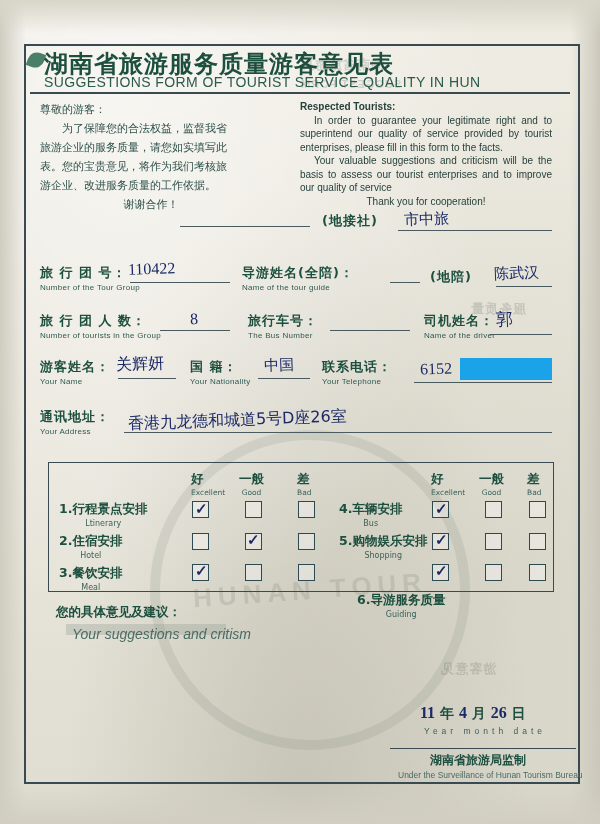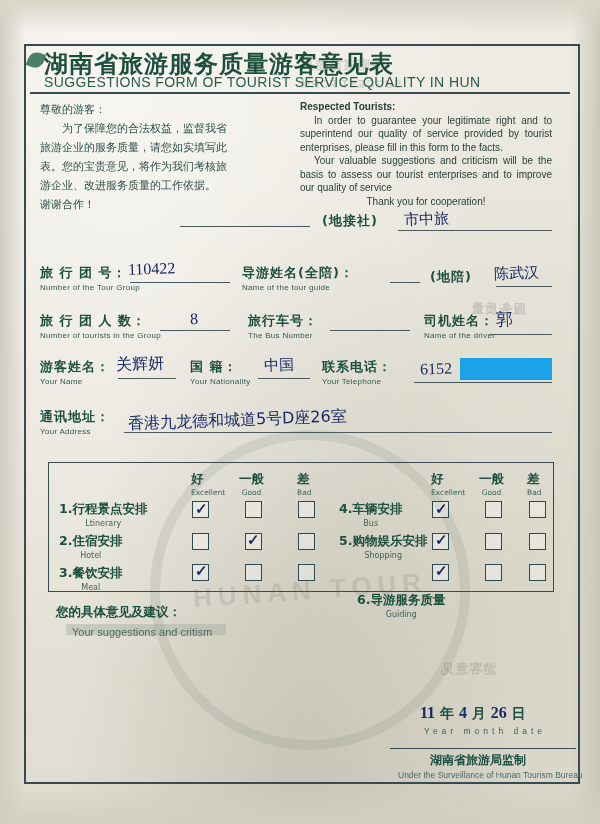--- a/index.html
+++ b/index.html
@@ -74,21 +74,21 @@
     background:#2d6b4f;border-radius:60% 0 60% 0;transform:rotate(20deg);opacity:.85;
   }
 
   
   .intro-cn{
     position:absolute;left:40px;top:100px;width:240px;
     font-size:11px;line-height:19px;color:#2c4f4a;
     font-family:"DejaVu Sans","Liberation Sans",sans-serif;
   }
   .intro-cn .ind{display:block;}
-  .intro-cn .r{text-align:left;padding-right:18px;}
+  .intro-cn .r{text-align:center;padding-right:18px;}
   .intro-en{
     position:absolute;left:300px;top:100px;width:252px;
     font-size:10px;line-height:13.5px;color:#26403c;text-align:justify;
   }
   .intro-en .c{display:block;text-align:center;}
   .intro-en .ind{display:block;text-indent:14px;}
 
   
   .row{position:absolute;left:40px;font-size:12px;color:#24524a;}
   .lab-cn{font-size:13px;font-weight:bold;color:#1d4f3f;letter-spacing:1px;
@@ -113,21 +113,21 @@
   .rhead em{display:block;font-style:normal;font-size:7.5px;font-weight:normal;color:#3b6159;text-align:center;}
   .ritem{position:absolute;font-size:12.5px;font-weight:bold;color:#1d4f3f;
          font-family:"DejaVu Sans","Liberation Sans",sans-serif;white-space:nowrap;}
   .ritem em{display:block;font-style:normal;font-size:8px;font-weight:normal;color:#3b6159;text-align:center;margin-top:1px;}
   .cbox{position:absolute;width:15px;height:15px;border:1.3px solid #2d4a52;background:rgba(255,255,255,.35);}
   .tick{position:absolute;color:#1b2a66;font-size:15px;font-weight:bold;line-height:1;}
 
   
   .sug{position:absolute;left:56px;top:604px;font-size:12.5px;font-weight:bold;color:#1d4f3f;
        font-family:"DejaVu Sans","Liberation Sans",sans-serif;}
-  .sug-en{position:absolute;left:72px;top:626px;font-size:11px;color:#4a6b64;}
+  .sug-en{position:absolute;left:72px;top:626px;font-size:14px;color:#4a6b64;font-style:italic;}
   .sug-hl{position:absolute;left:66px;top:624px;width:160px;height:11px;background:rgba(150,160,150,.35);}
 
   
   .dateline{position:absolute;left:420px;top:704px;font-size:14px;color:#1d4f3f;font-weight:bold;
             font-family:"DejaVu Sans","Liberation Sans",sans-serif;}
   .date-en{position:absolute;left:424px;top:726px;font-size:8.5px;color:#3b6159;letter-spacing:4px;}
 
   
   .foot-cn{position:absolute;left:430px;top:752px;font-size:12px;font-weight:bold;color:#1d4f3f;
            font-family:"DejaVu Sans","Liberation Sans",sans-serif;}

